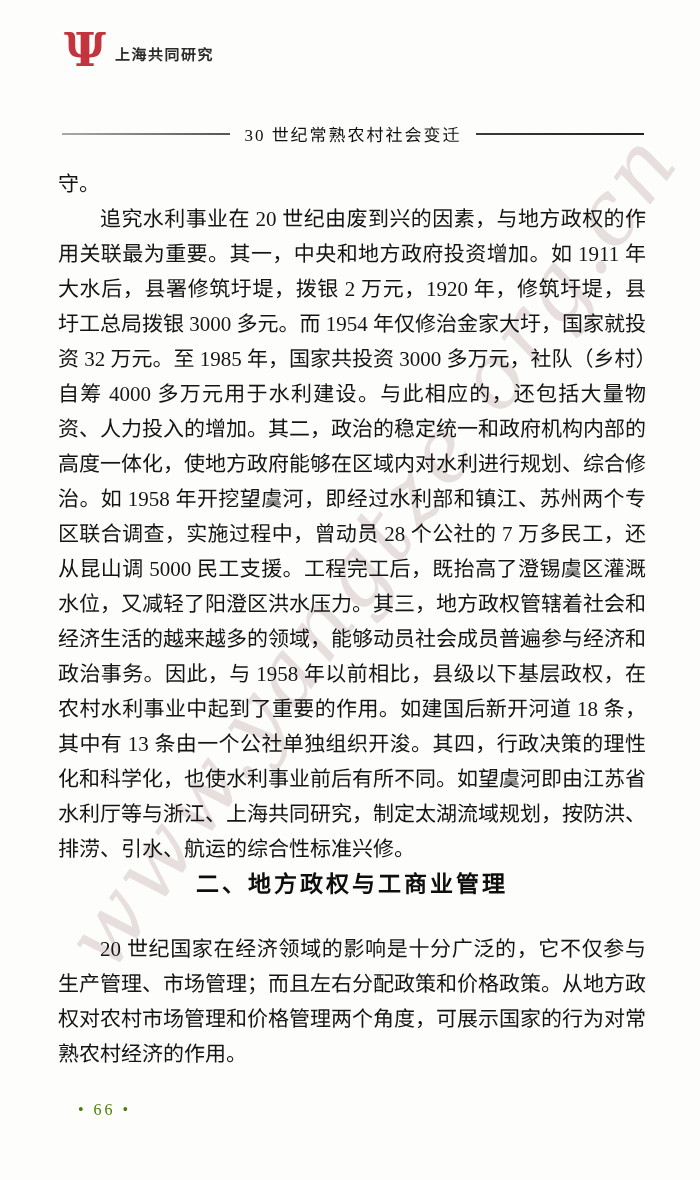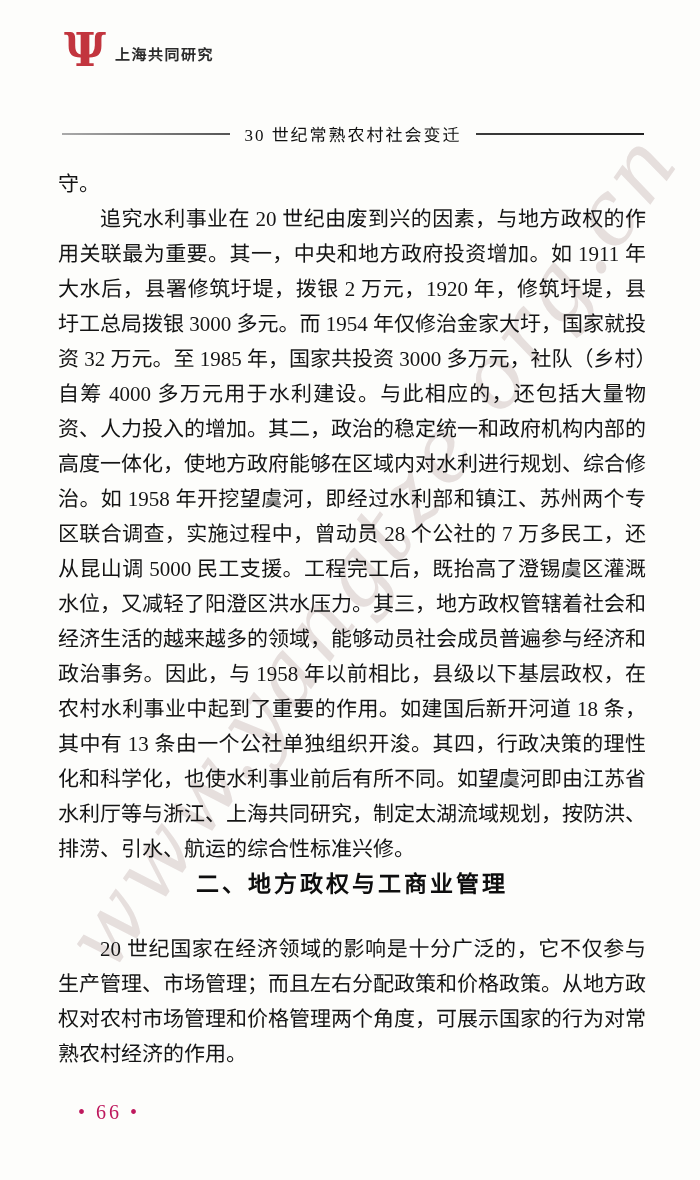--- a/index.html
+++ b/index.html
@@ -107,23 +107,23 @@
     letter-spacing: 3px;
     color: #0e0e0e;
     margin-bottom: 30px;
   }
 
   
   .page-number {
     position: absolute;
     left: 78px;
     top: 1101px;
-    font-size: 20px;
+    font-size: 16px;
     letter-spacing: 3px;
-    color: #be185d;
+    color: #4d7c0f;
     z-index: 2;
   }
 </style>
 </head>
 <body>
 
 <div class="page">
 
   <div class="logo-bar">
     <span class="logo-glyph">Ψ</span>

